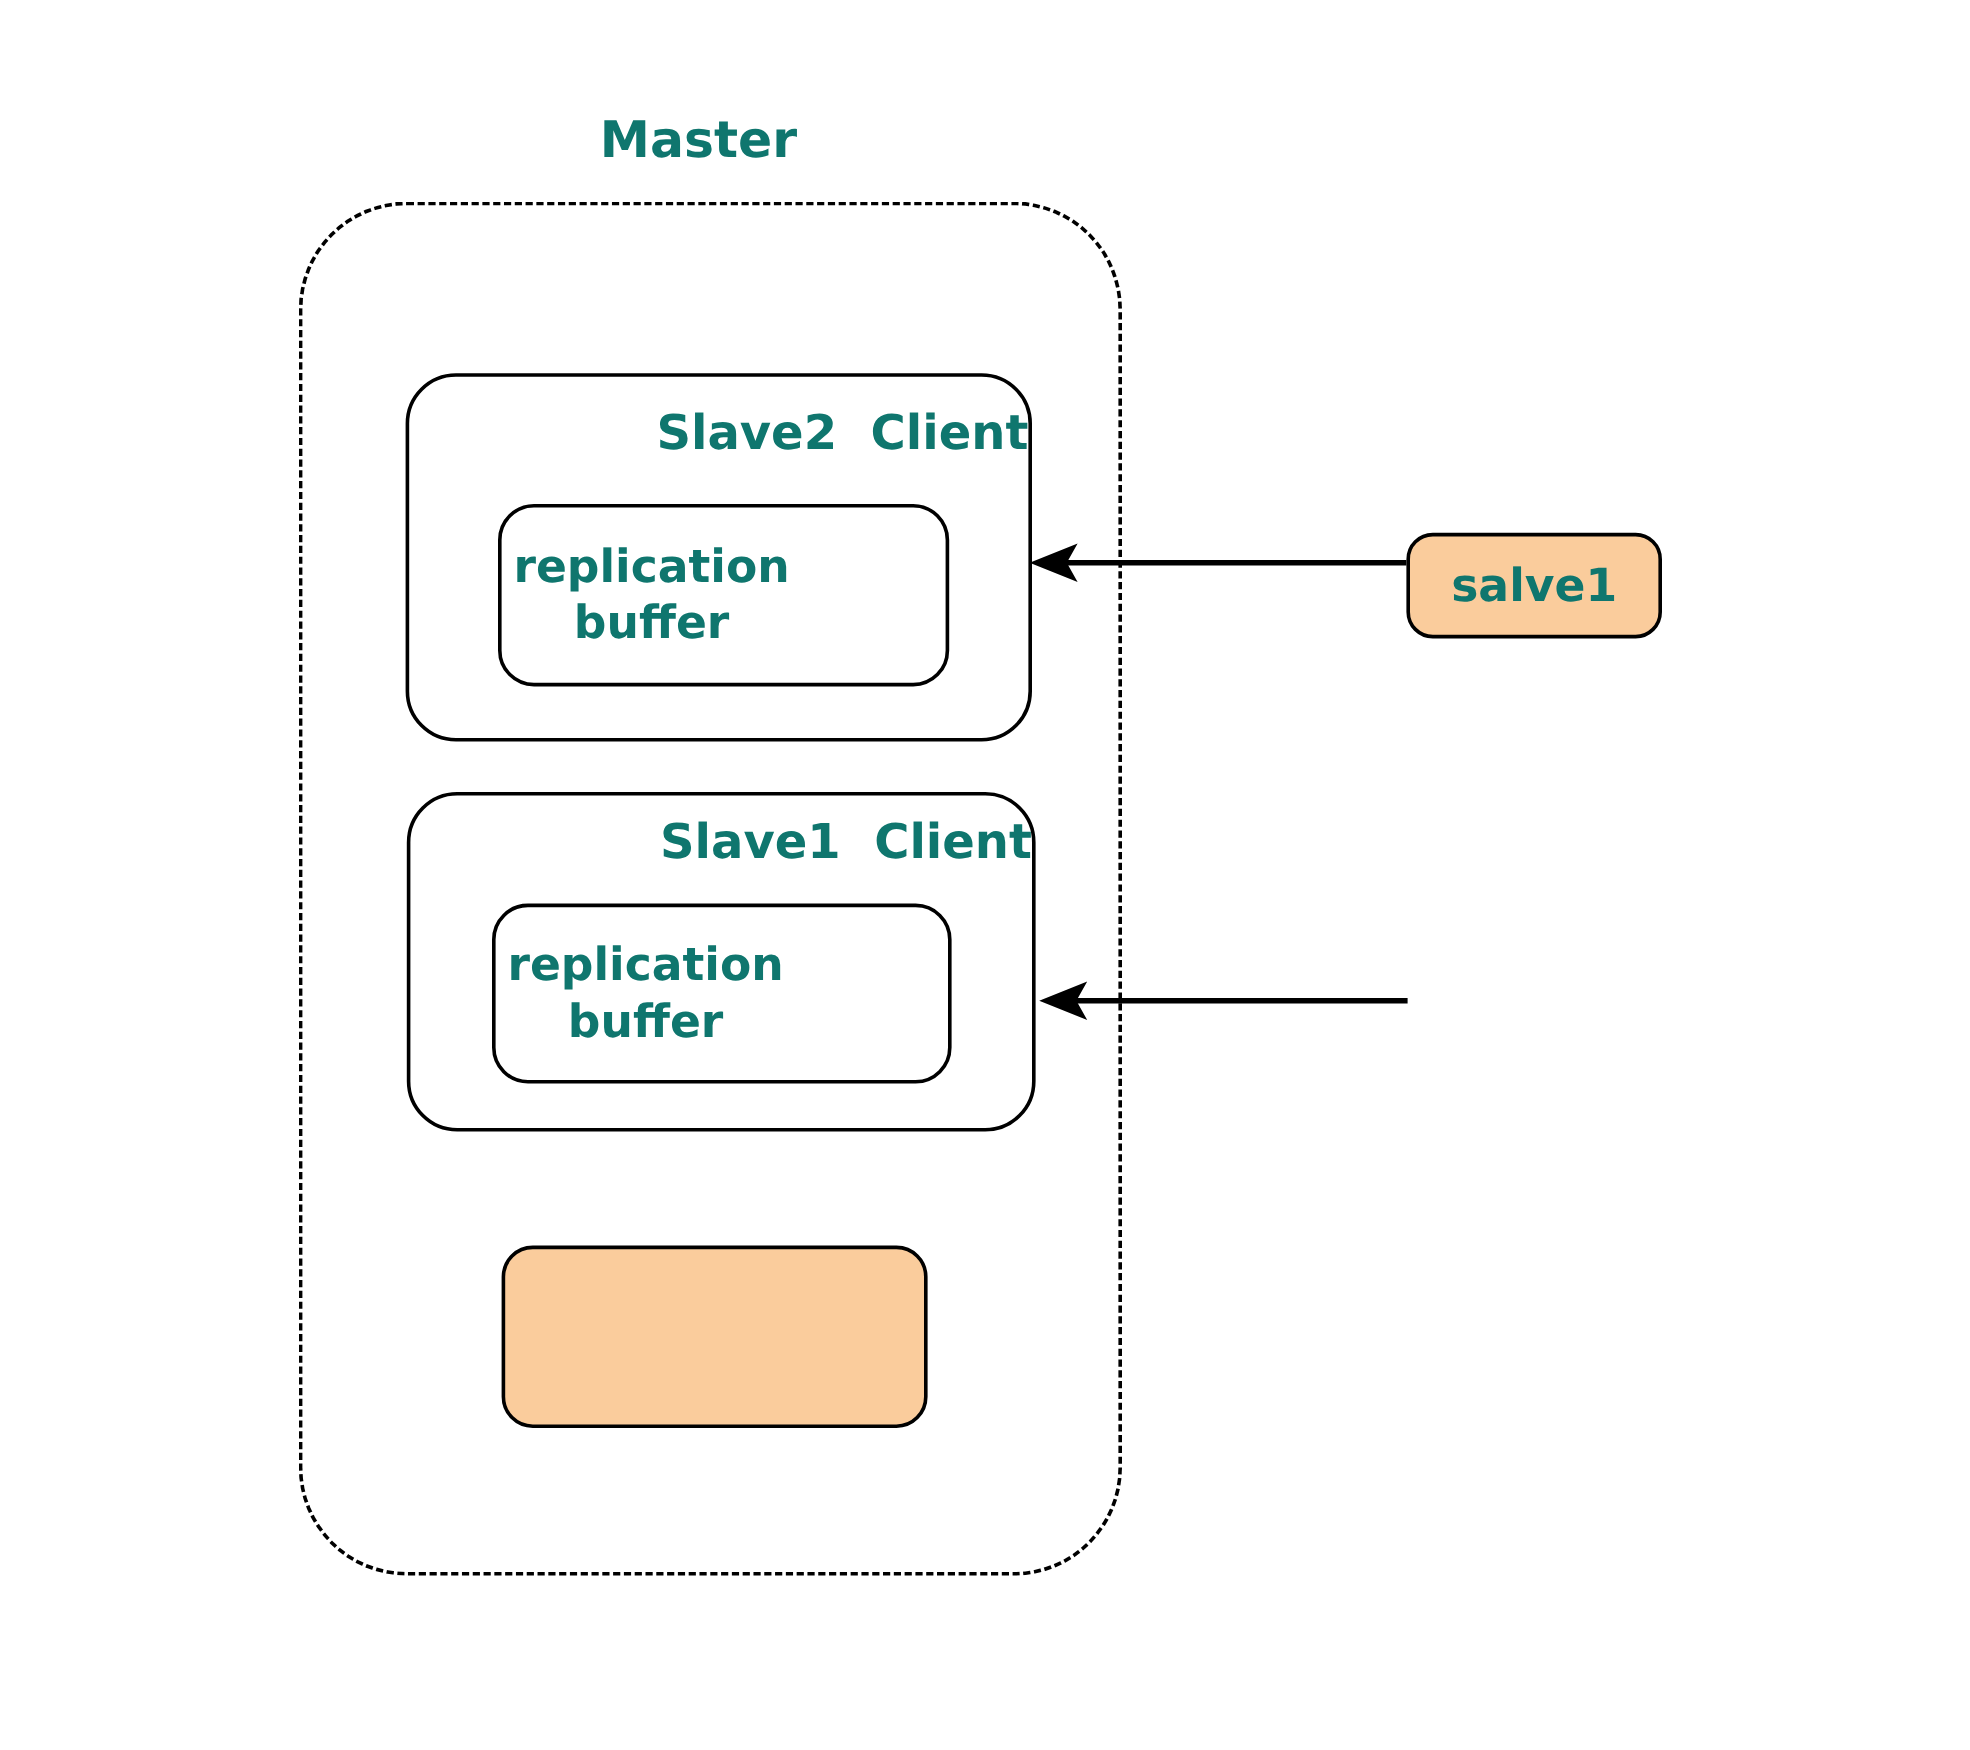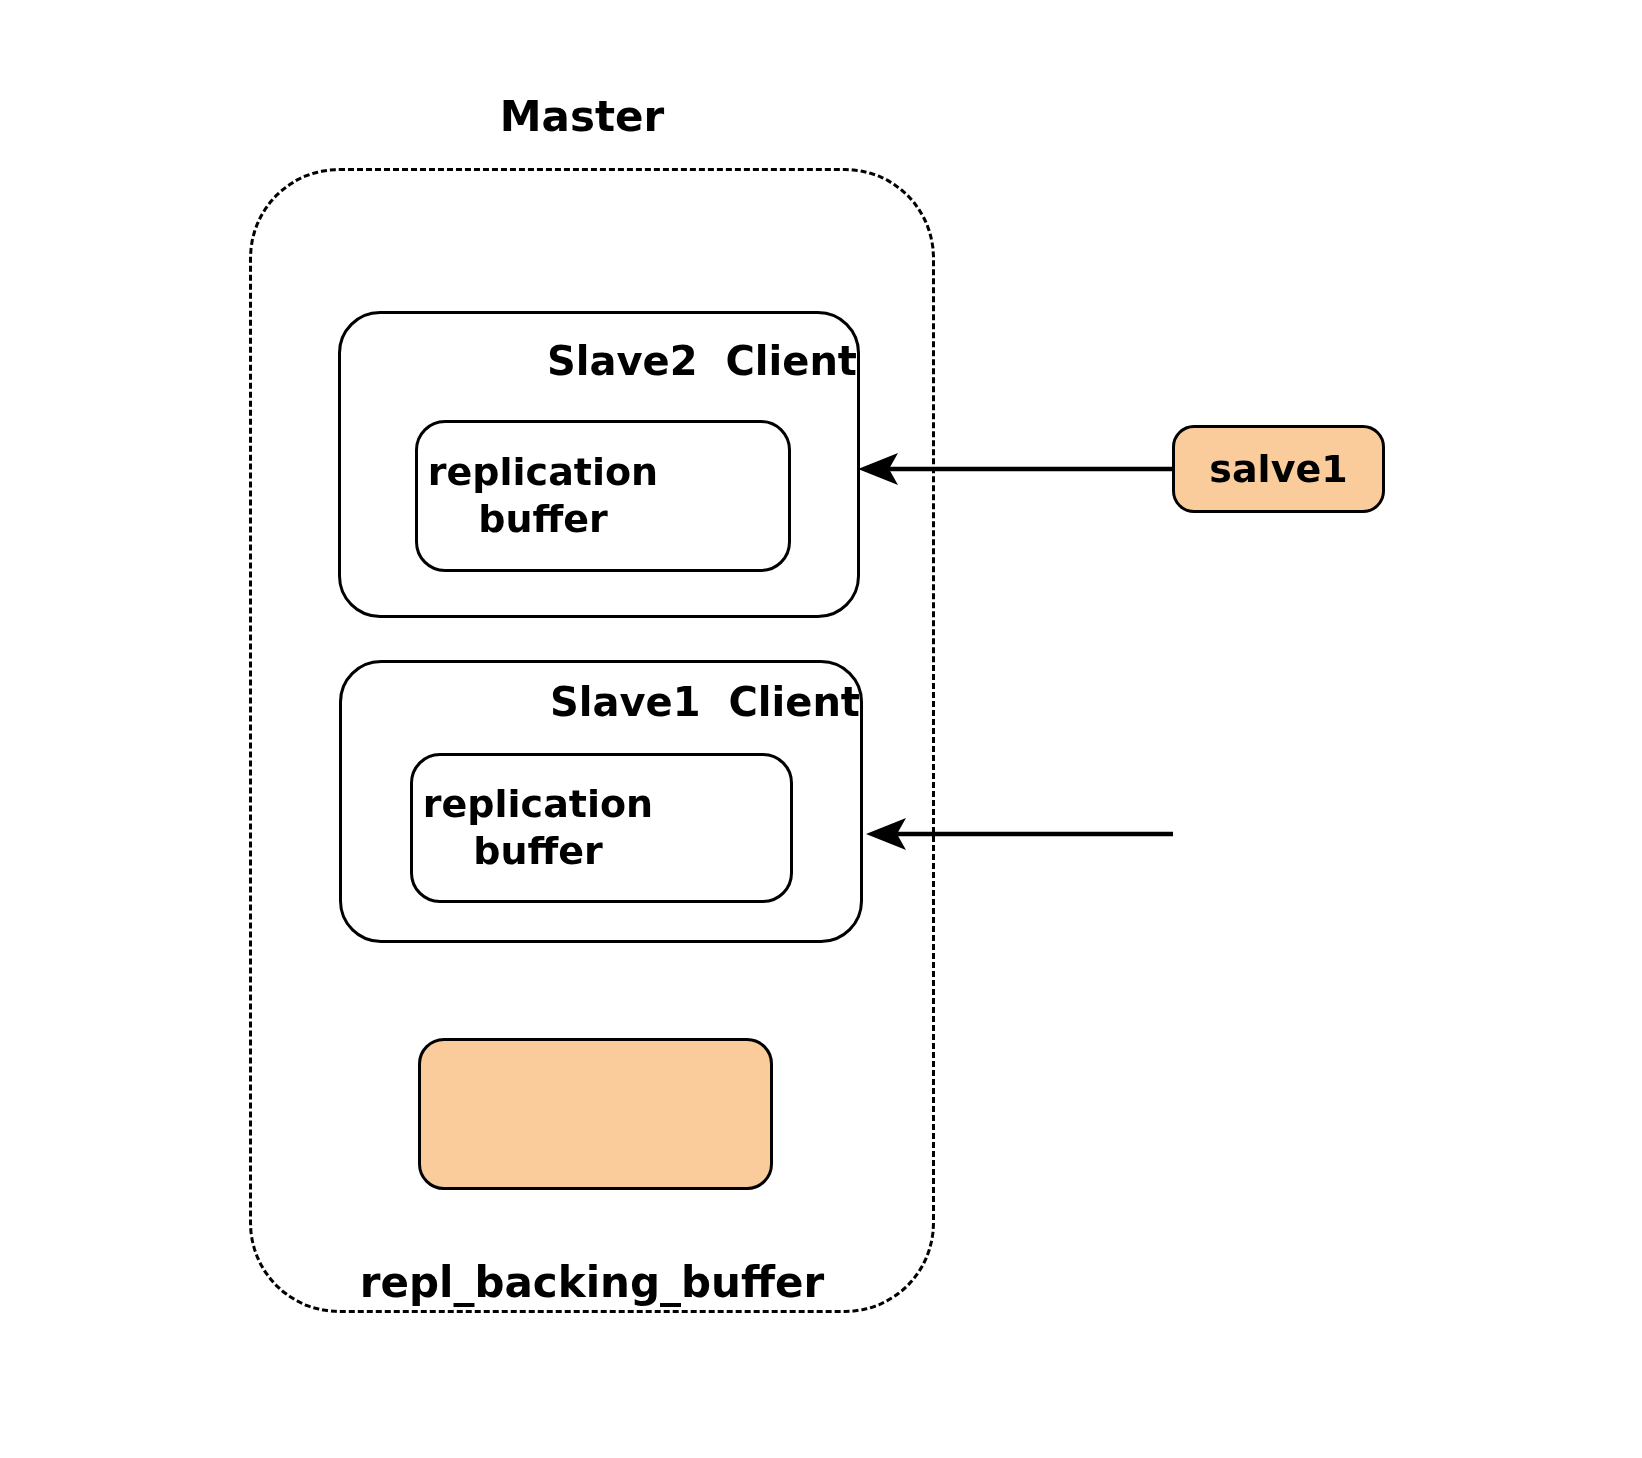--- a/index.html
+++ b/index.html
@@ -6,21 +6,21 @@
     margin: 0;
     padding: 0;
     background: #ffffff;
   }
   .canvas {
     position: relative;
     width: 1642px;
     height: 1458px;
     background: #ffffff;
     font-family: "DejaVu Sans", "Liberation Sans", sans-serif;
-    color: #000000;
+    color: #0f766e;
     overflow: hidden;
   }
   .label {
     position: absolute;
     font-weight: 700;
     white-space: nowrap;
   }
   .master-label {
     left: 582px;
     top: 92px;
@@ -126,21 +126,21 @@
     box-sizing: border-box;
     background: #FACC9C;
     display: flex;
     align-items: center;
     justify-content: center;
     font-size: 38px;
     font-weight: 700;
   }
   .slave-node.n1 {
     left: 1172px;
-    top: 425px;
+    top: 444px;
     width: 213px;
     height: 88px;
     text-align: right;
   }
   .slave-node.n2 {
     left: 1173px;
     top: 792px;
     width: 209px;
     height: 86px;
   }
@@ -173,21 +173,20 @@
   <div class="client-box slave1">
     <div class="client-title">Slave1 Client</div>
   </div>
 
   <div class="buffer-box b2">
     <span class="buffer-text">replication buffer</span>
   </div>
 
   <div class="backing-rect"></div>
 
-  <div class="label backing-label">repl_backing_buffer</div>
 
   <div class="slave-node n1">
     <span>salve1</span>
   </div>
 
 
   <svg class="arrow-layer" width="1642" height="1458" viewBox="0 0 1642 1458" xmlns="http://www.w3.org/2000/svg">
     <g>
       <line x1="1172" y1="469" x2="888" y2="469" stroke="#000000" stroke-width="4.5"></line>
       <polygon points="858,469 898,453 889,469 898,485" fill="#000000"></polygon>

